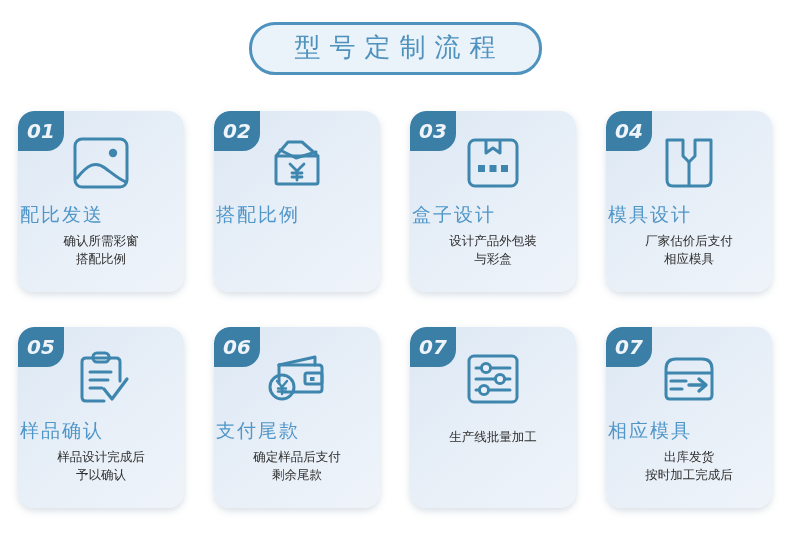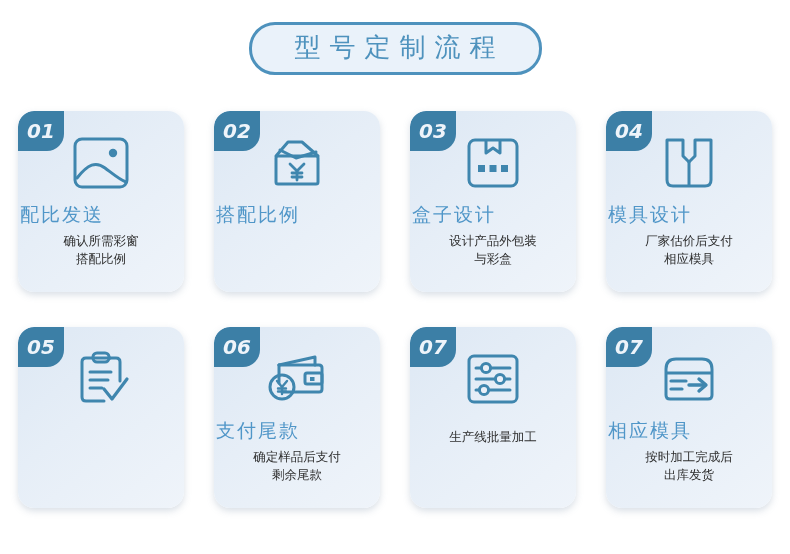--- a/index.html
+++ b/index.html
@@ -212,20 +212,25 @@
         <path d="M38 7 L44 7 Q48 7 48 11 L48 30" fill="none" stroke="#3f86ae" stroke-width="3" stroke-linecap="round"></path>
         <path d="M48 30 L48 30" fill="none" stroke="#3f86ae" stroke-width="3"></path>
         <path d="M38 7 L14 7 Q10 7 10 11 L10 46 Q10 50 14 50 L32 50" fill="none" stroke="#3f86ae" stroke-width="3" stroke-linecap="round"></path>
         <rect x="21" y="2" width="16" height="9" rx="4" ry="4" fill="none" stroke="#3f86ae" stroke-width="3"></rect>
         <line x1="18" y1="21" x2="39" y2="21" stroke="#3f86ae" stroke-width="3" stroke-linecap="round"></line>
         <line x1="18" y1="29" x2="36" y2="29" stroke="#3f86ae" stroke-width="3" stroke-linecap="round"></line>
         <line x1="18" y1="37" x2="30" y2="37" stroke="#3f86ae" stroke-width="3" stroke-linecap="round"></line>
         <path d="M32 38 L40 48 L55 28" fill="none" stroke="#3f86ae" stroke-width="3.2" stroke-linecap="round" stroke-linejoin="round"></path>
       </svg>
     </div>
+    <div class="card-title">样品确认</div>
+    <div class="card-desc">
+      <span>样品设计完成后</span>
+      <span>予以确认</span>
+    </div>
   </div>
 
   <div class="card">
     <div class="badge">
       <span class="badge-text">06</span>
     </div>
     <div class="icon-area">
       <svg width="62" height="52" viewBox="0 0 62 52">
         <path d="M13 12 L49 4 L49 12" fill="none" stroke="#3f86ae" stroke-width="3" stroke-linejoin="round" stroke-linecap="round"></path>
         <path d="M13 12 L53 12 Q56 12 56 15 L56 36 Q56 39 53 39 L17 39" fill="none" stroke="#3f86ae" stroke-width="3" stroke-linejoin="round" stroke-linecap="round"></path>
@@ -272,18 +277,18 @@
         <path d="M8 16 Q8 6 18 6 L44 6 Q54 6 54 16 L54 42 Q54 46 50 46 L12 46 Q8 46 8 42 Z" fill="none" stroke="#3f86ae" stroke-width="3" stroke-linejoin="round"></path>
         <line x1="8" y1="20" x2="54" y2="20" stroke="#3f86ae" stroke-width="3"></line>
         <line x1="13" y1="28" x2="28" y2="28" stroke="#3f86ae" stroke-width="3.2" stroke-linecap="round"></line>
         <line x1="13" y1="36" x2="24" y2="36" stroke="#3f86ae" stroke-width="3.2" stroke-linecap="round"></line>
         <line x1="31" y1="32" x2="47" y2="32" stroke="#3f86ae" stroke-width="3.4" stroke-linecap="round"></line>
         <path d="M41 26 L48 32 L41 38" fill="none" stroke="#3f86ae" stroke-width="3.4" stroke-linecap="round" stroke-linejoin="round"></path>
       </svg>
     </div>
     <div class="card-title">相应模具</div>
     <div class="card-desc">
+      <span>出库发货</span>
       <span>按时加工完成后</span>
-      <span>出库发货</span>
     </div>
   </div>
 
 </div>
 
 </body></html>

